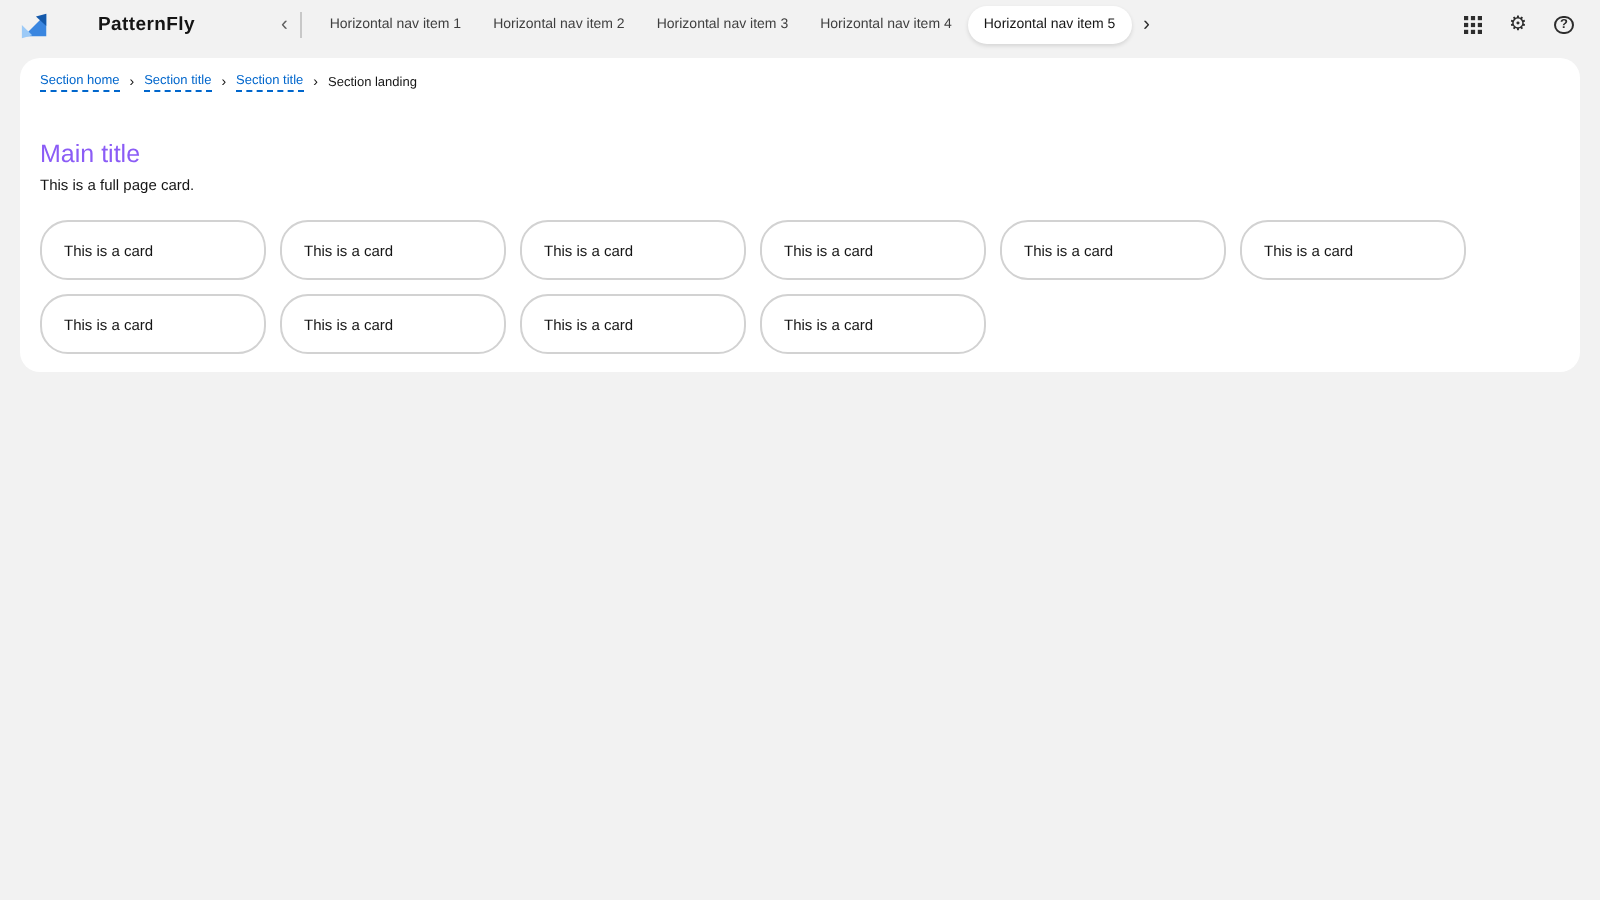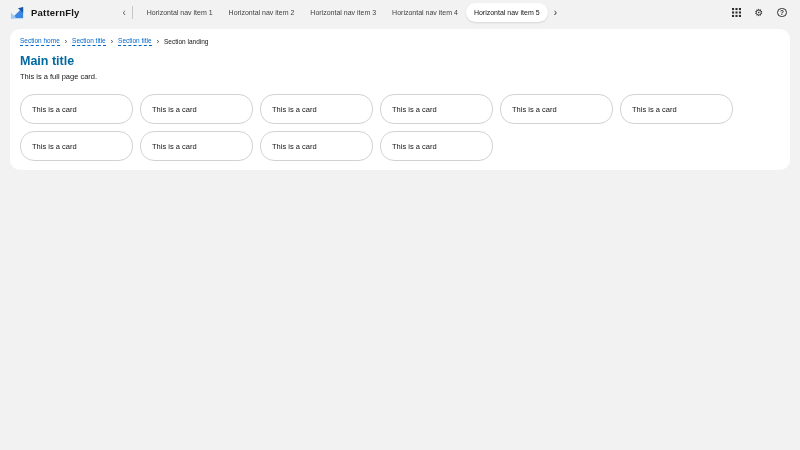--- a/index.html
+++ b/index.html
@@ -12,21 +12,21 @@
   }
 
   
   .masthead {
     height: 25px;
     display: flex;
     align-items: center;
     background: #f2f2f2;
     padding: 0 12px 0 10px;
   }
-  .brand { display: flex; align-items: center; gap: 6px; cursor: pointer; }
+  .brand { display: flex; align-items: center; gap: 24px; cursor: pointer; }
   .brand-name { font-weight: 700; font-size: 9.5px; letter-spacing: 0.2px; color: #151515; }
   .nav-scroll-btn {
     background: none; border: none; cursor: pointer;
     font-size: 10px; line-height: 1; color: #5f5f5f;
     padding: 2px 3px; font-family: "Liberation Sans", sans-serif;
   }
   .scroll-back { margin-left: 40px; }
   .scroll-forward { color: #2d2d2d; margin-left: 3px; }
   .nav-divider { width: 1px; height: 13px; background: #c8c8c8; margin: 0 6px 0 3px; }
   .hnav { display: flex; align-items: center; list-style: none; }
@@ -61,21 +61,21 @@
     padding: 8px 10px 9px 10px;
   }
   .breadcrumb { display: flex; align-items: center; font-size: 6.5px; }
   .bc-link {
     color: #0066cc; cursor: pointer; text-decoration: none;
     border-bottom: 1px dashed #0066cc; padding-bottom: 0.5px;
   }
   .bc-sep { margin: 0 5px; font-size: 7px; color: #151515; line-height: 1; }
   .bc-current { color: #151515; }
 
-  .page-title { font-size: 12.5px; font-weight: 700; margin-top: 8px; color: #0369a1; }
+  .page-title { font-size: 12.5px; font-weight: 400; margin-top: 24px; color: #8b5cf6; }
   .page-subtitle { font-size: 7.5px; margin-top: 4.5px; color: #151515; }
 
   .gallery {
     margin-top: 13px;
     display: grid;
     grid-template-columns: repeat(6, 113px);
     gap: 7px;
     width: 713px;
   }
   .card {

